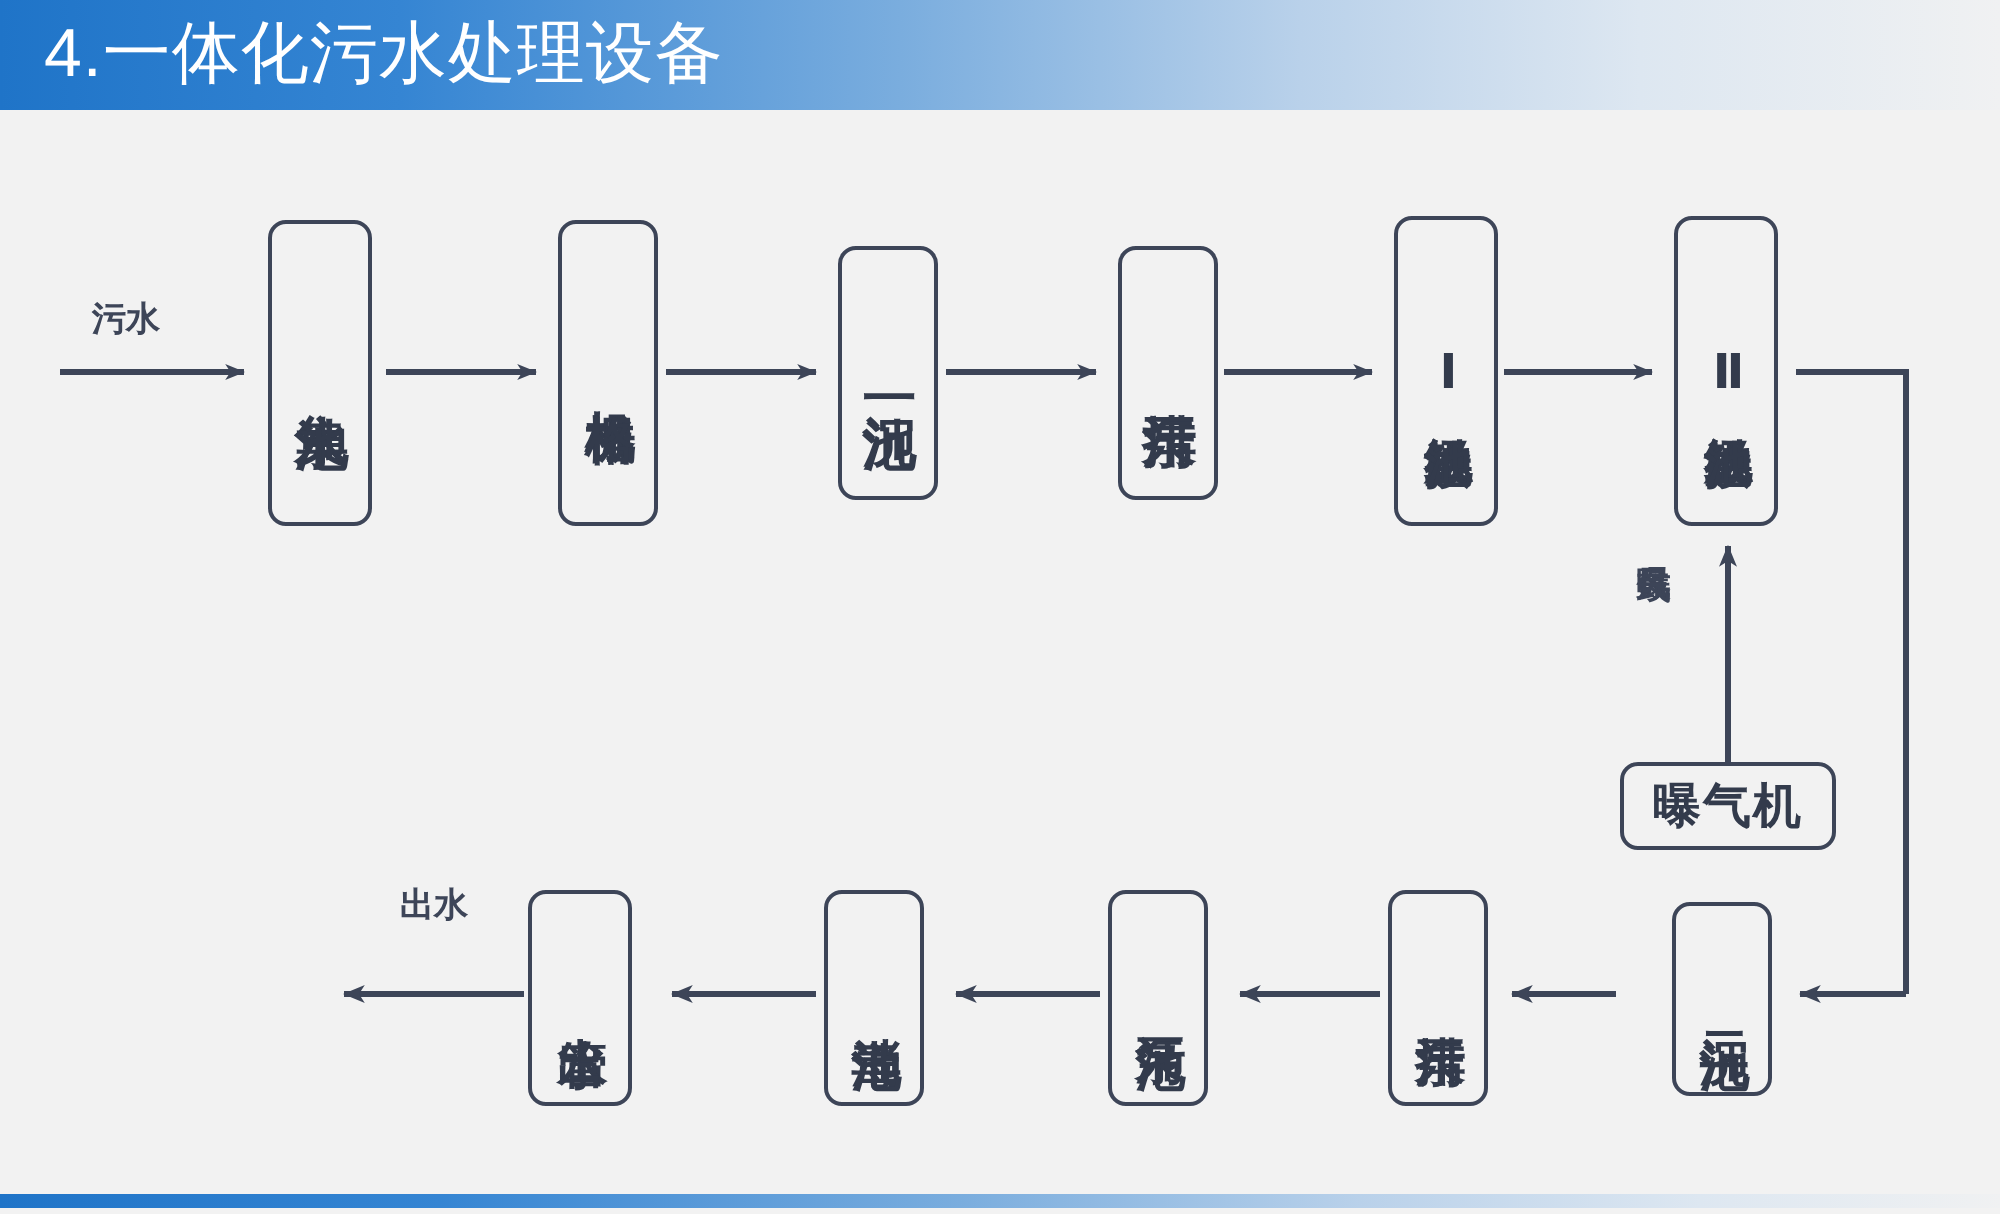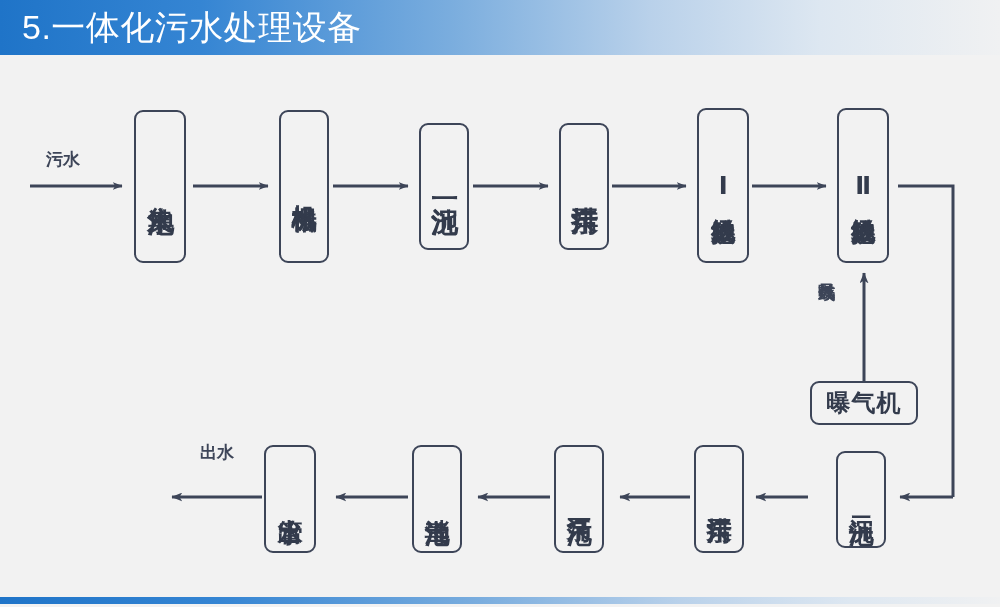--- a/index.html
+++ b/index.html
@@ -58,21 +58,21 @@
     writing-mode:vertical-rl;text-orientation:upright;
     line-height:1.02;letter-spacing:0px;font-size:17px;
   }
 </style>
 </head>
 <body>
 
 <div id="page">
 
   <div class="header">
-    <div class="header-title">5.一体化污水处理设备</div>
+    <div class="header-title">4.一体化污水处理设备</div>
   </div>
 
   <div class="canvas">
 
     <svg class="lines" viewBox="0 0 1000 542">
       <defs>
         <marker id="ah-r" markerWidth="10" markerHeight="8" refX="9.4" refY="4" orient="auto" markerUnits="userSpaceOnUse">
           <path d="M0,0 L10,4 L0,8 L2.6,4 Z" fill="#3d4558"></path>
         </marker>
         <marker id="ah-l" markerWidth="11" markerHeight="9" refX="10.4" refY="4.5" orient="auto" markerUnits="userSpaceOnUse">

